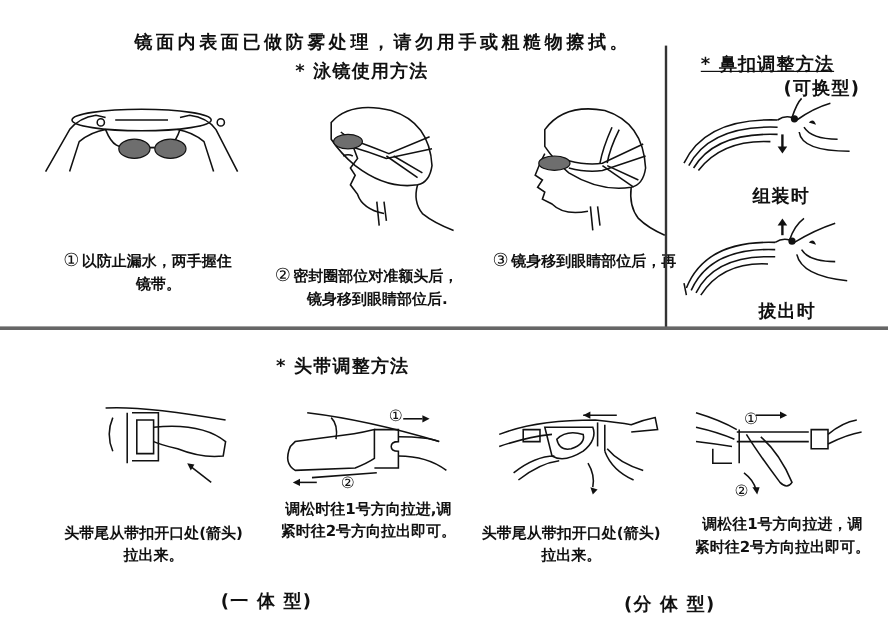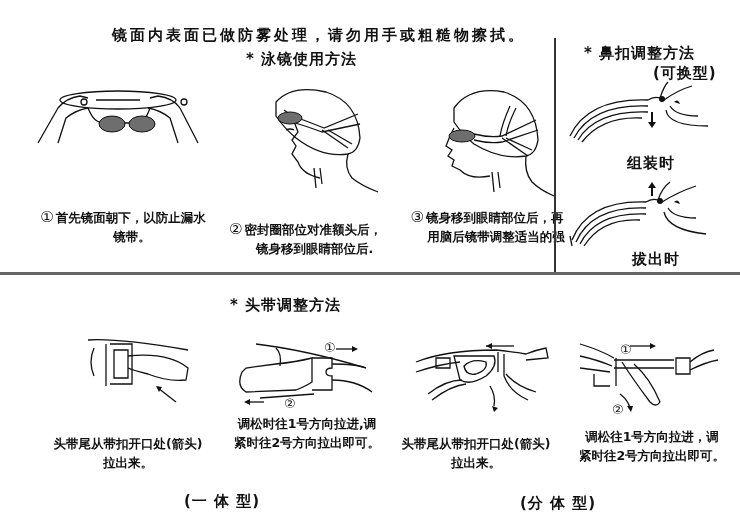--- a/index.html
+++ b/index.html
@@ -69,36 +69,35 @@
     <path d="M70 18 Q62 36 60 48"></path>
     <path d="M76 20 Q68 36 66 48"></path>
     <path d="M86 68 Q84 84 92 94 Q100 102 114 108"></path>
     <path d="M52 84 L54 104"></path>
     <path d="M58 84 L60 100"></path>
   </g>
   <ellipse cx="22" cy="48" rx="13" ry="6" fill="#6e6e6e" stroke="#111"></ellipse>
 </svg>
 
 <div class="abs caption" style="left:38px; top:208px; width:170px;">
-  <div><span class="num">①</span><span>首先镜面朝下，以防止漏水</span></div>
+  <div><span class="num">①</span><span>以防止漏水，两手握住</span></div>
   <div class="indent">镜带。</div>
 </div>
 <div class="abs caption" style="left:218px; top:220px; width:175px;">
   <div><span class="num">②</span><span>密封圈部位对准额头后，</span></div>
   <div class="indent">镜身移到眼睛部位后.</div>
 </div>
 <div class="abs caption" style="left:402px; top:208px; width:170px;">
   <div><span class="num">③</span><span>镜身移到眼睛部位后，再</span></div>
-  <div class="indent">用脑后镜带调整适当的强</div>
 </div>
 
 <div class="abs vline"></div>
 <div class="abs hline"></div>
 
-<div class="abs sec-title" style="left:584px; top:44px;">* 鼻扣调整方法</div>
+<div class="abs sec-title" style="left:584px; top:44px;text-decoration:underline;">* 鼻扣调整方法</div>
 <div class="abs sec-title" style="left:617px; top:64px;margin-left:36px;">(可换型)</div>
 
 <svg style="left:568px; top:86px;" width="150" height="60" viewBox="0 0 150 60">
   <g fill="none" stroke="#111" stroke-width="1.3">
     <path d="M2 50 Q20 12 80 14"></path>
     <path d="M6 52 Q24 18 80 20"></path>
     <path d="M10 54 Q28 24 80 26"></path>
     <path d="M14 56 Q34 30 74 32"></path>
     <path d="M80 14 Q86 10 92 12"></path>
     <path d="M92 12 Q96 0 100 -4"></path>

